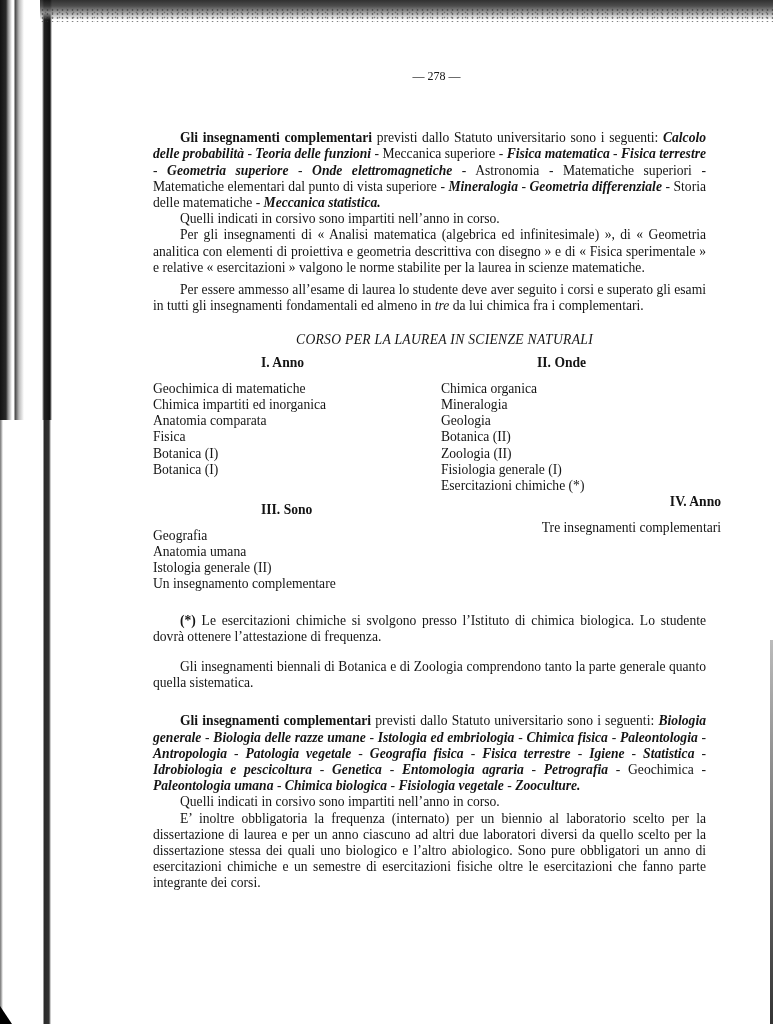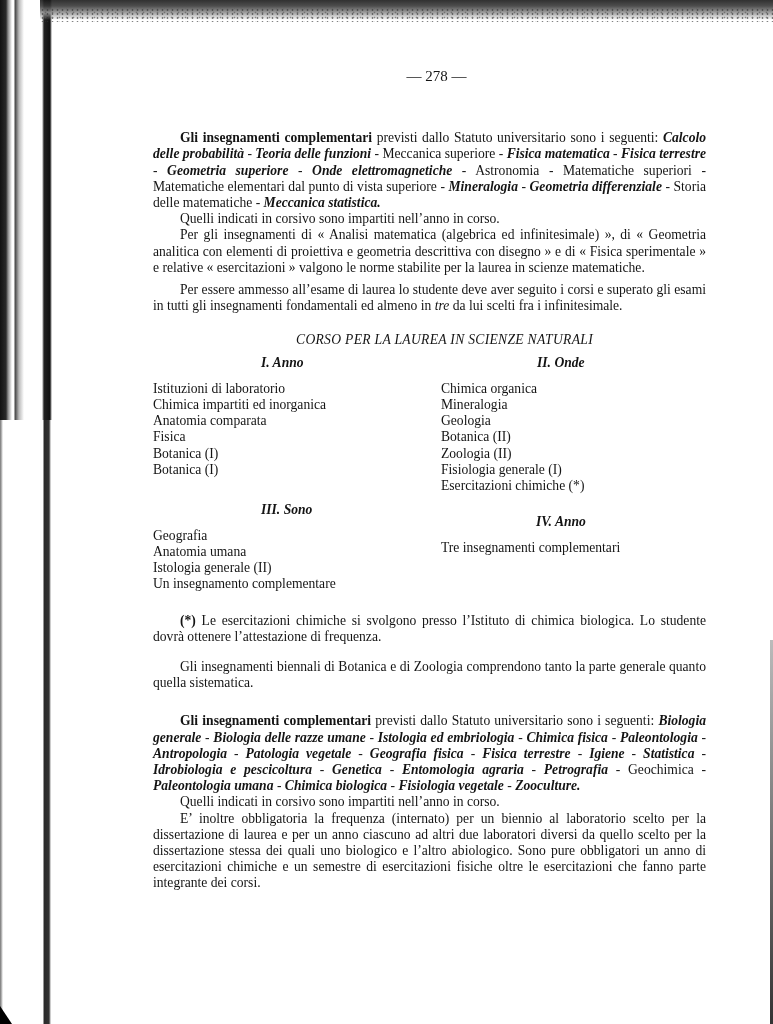--- a/index.html
+++ b/index.html
@@ -37,41 +37,41 @@
     }
     .right-edge {
       position: absolute; right: 0; top: 640px; width: 3px; height: 384px;
       background: linear-gradient(to bottom, #bbb, #333);
     }
     .page {
       position: absolute; left: 153px; top: 68px; width: 553px;
       font-size: 13.6px; line-height: 16.2px;
     }
     .page-number {
-      text-align: center; font-size: 15px; margin-bottom: 46px;
+      text-align: center; font-size: 12px; margin-bottom: 46px;
       margin-left: 14px;
     }
     p { margin: 0; text-align: justify; }
     .indent { text-indent: 27px; }
     .gap-small { margin-top: 6px; }
     .gap-med { margin-top: 14px; }
     .gap-large { margin-top: 22px; }
     b { font-weight: bold; }
     i { font-style: italic; font-weight: bold; }
     .section-title {
       text-align: center; font-style: italic; margin-top: 18px; margin-left: 30px;
       letter-spacing: 0.3px;
     }
     .years { position: relative; height: 248px; margin-top: 6px; }
     .year-col { position: absolute; width: 280px; }
     .year-col.c1 { left: 0; top: 0; }
     .year-col.c2 { left: 288px; top: 0; }
     .year-col.c3 { left: 0; top: 147px; }
-    .year-col.c4 { left: 288px; top: 159px; }
-    .year-head { font-weight: bold; margin-bottom: 10px; font-style: italic; }
+    .year-col.c4 { left: 288px; top: 139px; text-align: right; }
+    .year-head { font-weight: bold; margin-bottom: 10px; }
     .c1 .year-head { padding-left: 108px; }
     .c2 .year-head { padding-left: 96px; }
     .c3 .year-head { padding-left: 108px; }
     .c4 .year-head { padding-left: 95px; }
     .year-item { white-space: nowrap; }
     .footnote { margin-top: 10px; }
   </style>
 </head>
 <body>
 
@@ -85,30 +85,30 @@
 <div class="page">
   <div class="page-number">— 278 —</div>
 
   <p class="indent">
     <b>Gli insegnamenti complementari</b><span> previsti dallo Statuto universitario sono i seguenti:</span>
     <span id="math-course-list"><i>Calcolo delle probabilità</i><span> - </span><i>Teoria delle funzioni</i><span> - </span><span>Meccanica superiore</span><span> - </span><i>Fisica matematica</i><span> - </span><i>Fisica terrestre</i><span> - </span><i>Geometria superiore</i><span> - </span><i>Onde elettromagnetiche</i><span> - </span><span>Astronomia</span><span> - </span><span>Matematiche superiori</span><span> - </span><span>Matematiche elementari dal punto di vista superiore</span><span> - </span><i>Mineralogia</i><span> - </span><i>Geometria differenziale</i><span> - </span><span>Storia delle matematiche</span><span> - </span><i>Meccanica statistica.</i></span>
   </p>
   <p class="indent">Quelli indicati in corsivo sono impartiti nell’anno in corso.</p>
   <p class="indent">Per gli insegnamenti di « Analisi matematica (algebrica ed infinitesimale) », di « Geometria analitica con elementi di proiettiva e geometria descrittiva con disegno » e di « Fisica sperimentale » e relative « esercitazioni » valgono le norme stabilite per la laurea in scienze matematiche.</p>
   <p class="indent gap-small">
-    <span>Per essere ammesso all’esame di laurea lo studente deve aver seguito i corsi e superato gli esami in tutti gli insegnamenti fondamentali ed almeno in </span><em>tre</em><span> da lui scelti fra i infinitesimale.</span>
+    <span>Per essere ammesso all’esame di laurea lo studente deve aver seguito i corsi e superato gli esami in tutti gli insegnamenti fondamentali ed almeno in </span><em>tre</em><span> da lui chimica fra i complementari.</span>
   </p>
 
   <div class="section-title">CORSO PER LA LAUREA IN SCIENZE NATURALI</div>
 
   <div class="years">
     <div class="year-col c1">
       <div class="year-head">I. Anno</div>
       <div class="year-list">
-          <div class="year-item">Istituzioni di laboratorio</div>
+          <div class="year-item">Geochimica di matematiche</div>
           <div class="year-item">Chimica impartiti ed inorganica</div>
           <div class="year-item">Anatomia comparata</div>
           <div class="year-item">Fisica</div>
           <div class="year-item">Botanica (I)</div>
           <div class="year-item">Botanica (I)</div>
         </div>
     </div>
     <div class="year-col c2">
       <div class="year-head">II. Onde</div>
       <div class="year-list">

